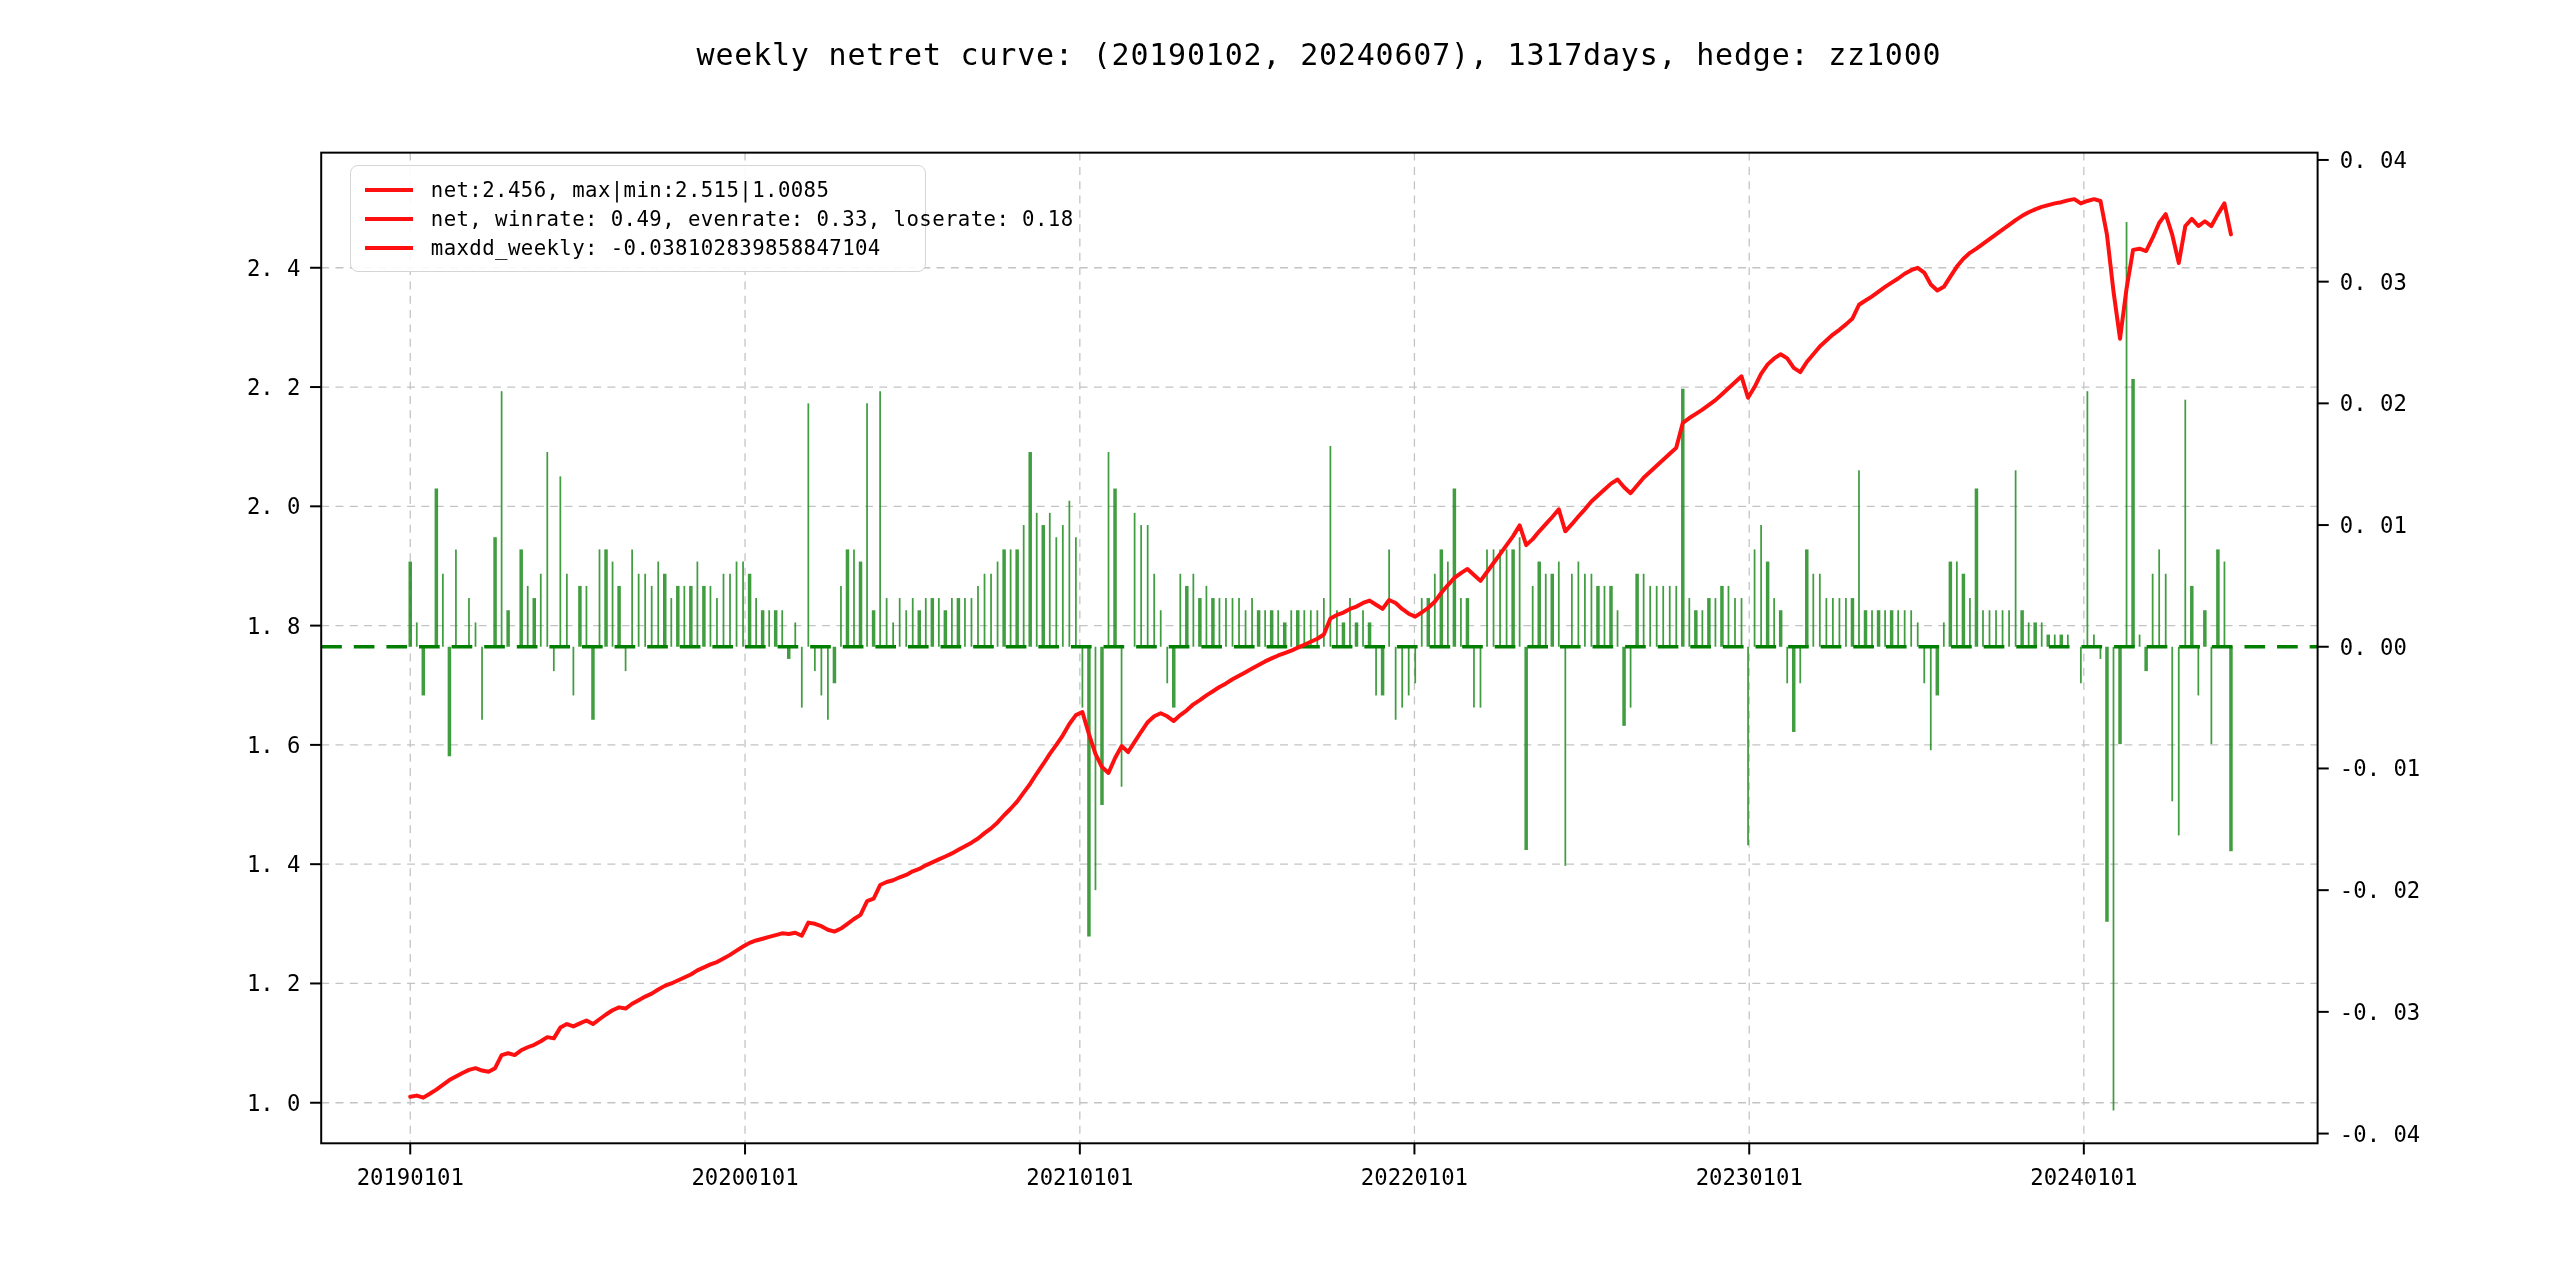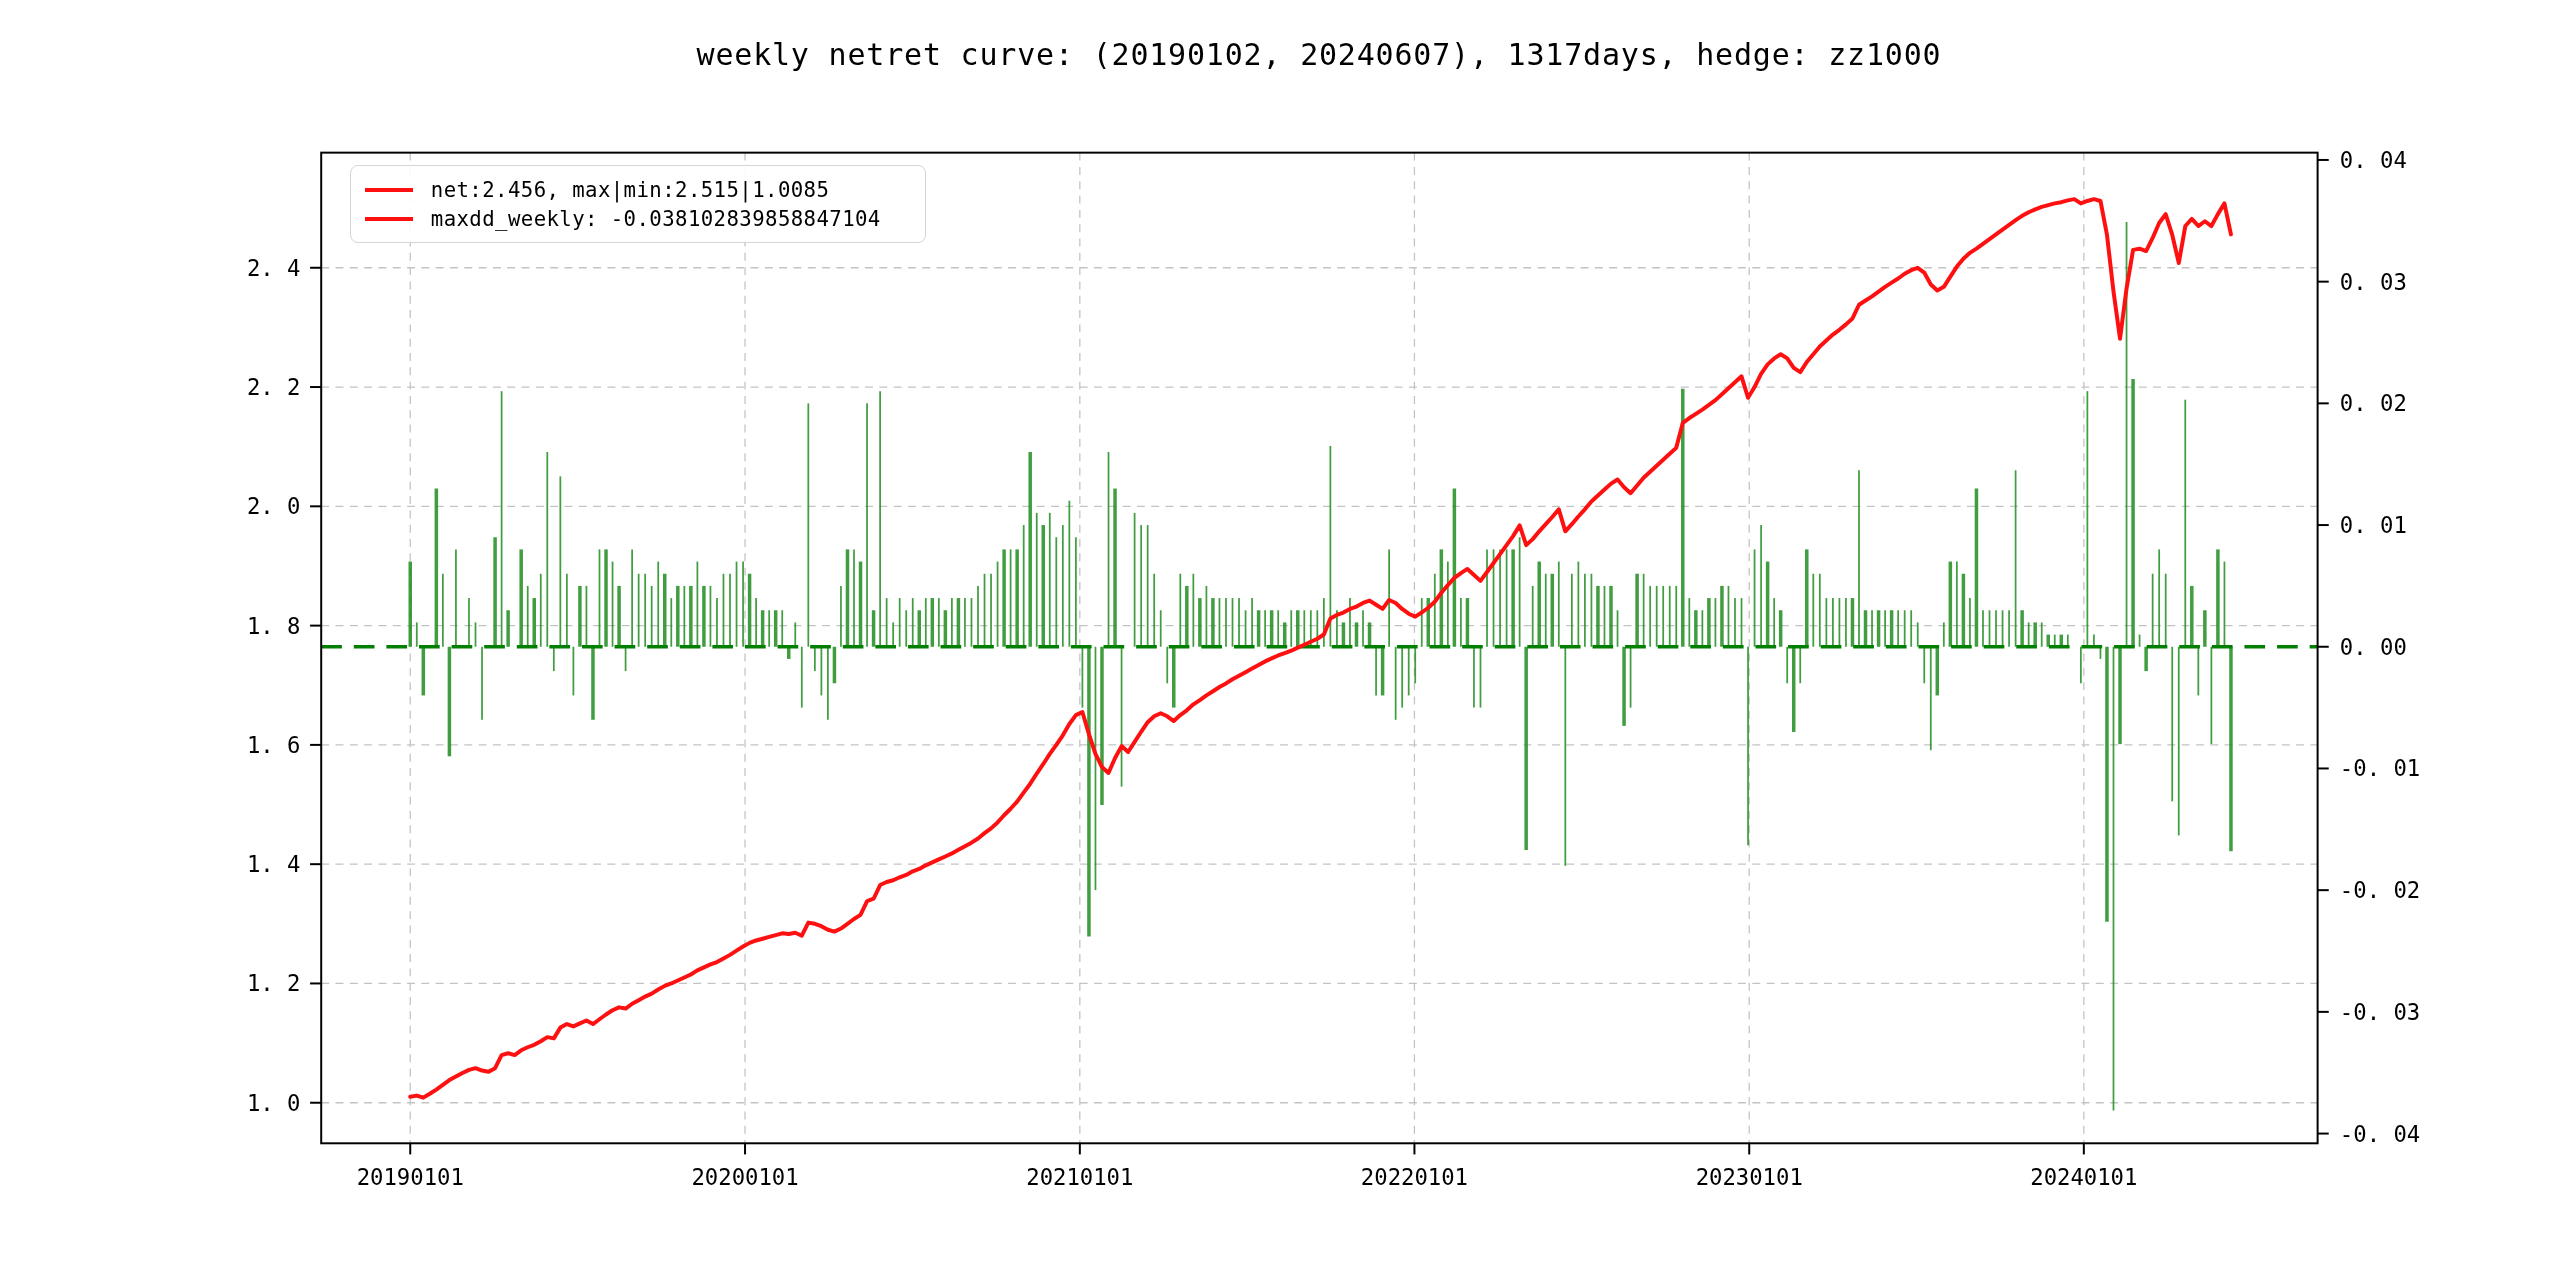--- a/index.html
+++ b/index.html
@@ -375,17 +375,21 @@
 
   <div id="title">weekly netret curve: (20190102, 20240607), 1317days, hedge: zz1000</div>
 
   <div id="legend">
     <div class="legend-row">
       <div class="legend-line" style="background: rgb(255, 16, 16);"></div>
       <div class="legend-label">net:2.456, max|min:2.515|1.0085</div>
     </div>
     <div class="legend-row">
       <div class="legend-line" style="background: rgb(255, 16, 16);"></div>
+      <div class="legend-label">net, winrate: 0.49, evenrate: 0.33, loserate: 0.18</div>
+    </div>
+    <div class="legend-row">
+      <div class="legend-line" style="background: rgb(255, 16, 16);"></div>
       <div class="legend-label">maxdd_weekly: -0.038102839858847104</div>
     </div>
   </div>
 </div>
 
 
 </body></html>

